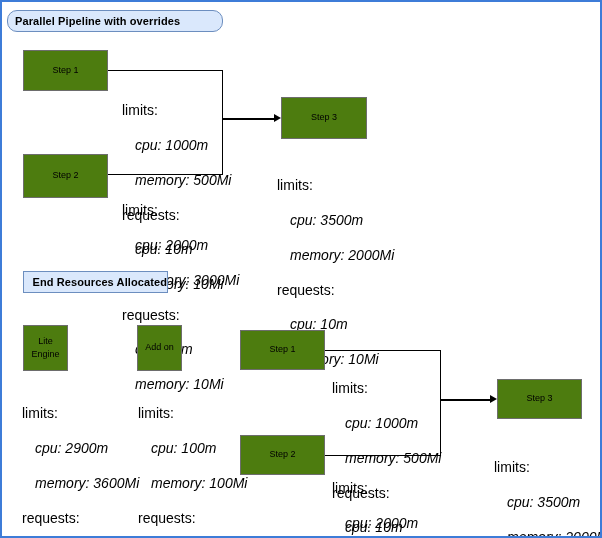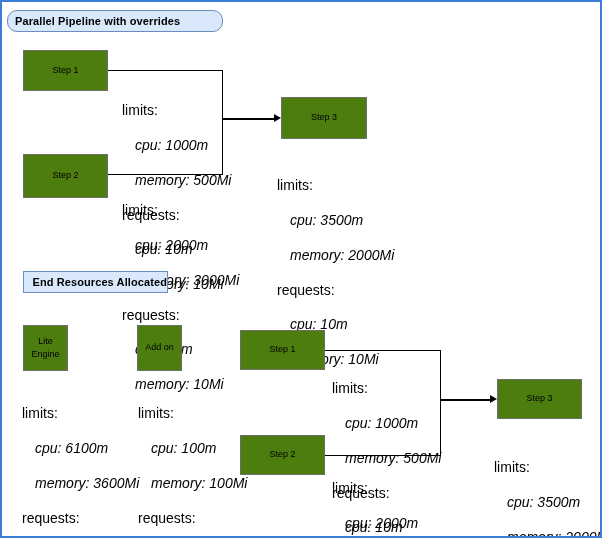--- a/index.html
+++ b/index.html
@@ -164,21 +164,21 @@
     </div>
 
     <div class="ln h" style="left:323px; top:348px; width:115px;"></div>
     <div class="ln h" style="left:323px; top:453px; width:115px;"></div>
     <div class="ln v" style="left:438px; top:348px; height:106px;"></div>
     <div class="ln h" style="left:438px; top:397px; width:50px; height:1.5px;"></div>
     <div class="arrowhead" style="left:488px; top:393px;"></div>
 
     <div class="spec" style="left:20px; top:383px;">
       <span class="key">limits:</span>
-      <span class="ind">cpu: 6100m</span>
+      <span class="ind">cpu: 2900m</span>
       <span class="ind">memory: 3600Mi</span>
       <span class="key">requests:</span>
       
       
     </div>
 
     <div class="spec" style="left:136px; top:383px;">
       <span class="key">limits:</span>
       <span class="ind">cpu: 100m</span>
       <span class="ind">memory: 100Mi</span>

